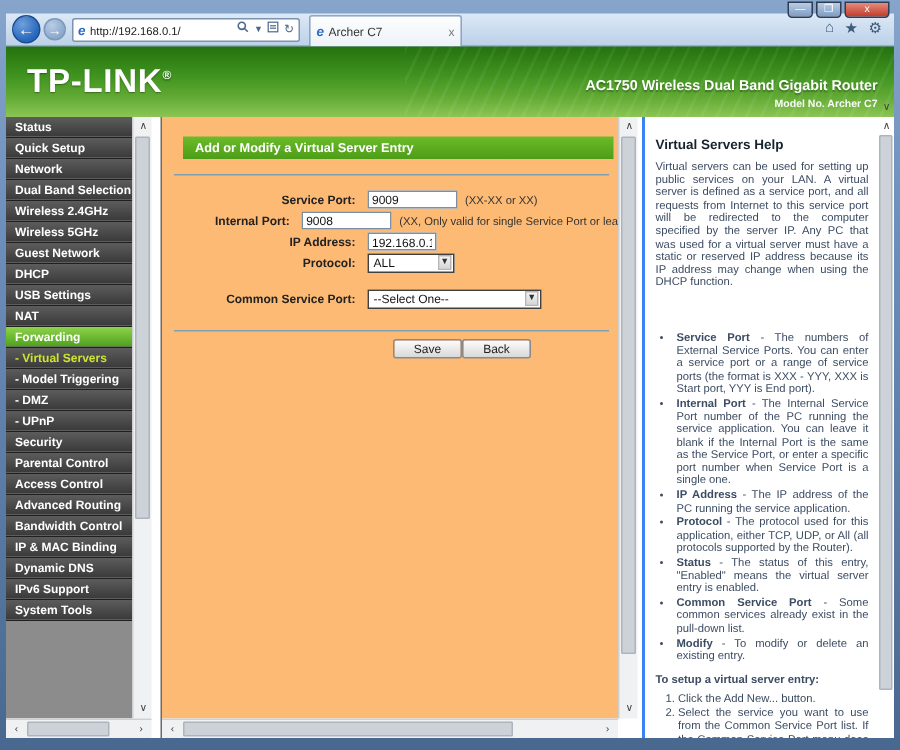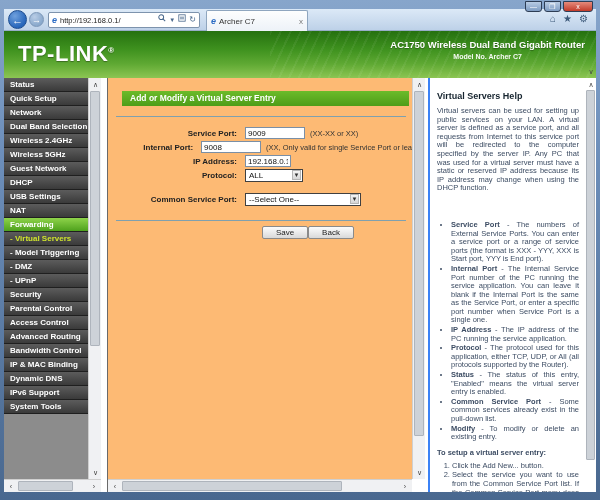--- a/index.html
+++ b/index.html
@@ -36,21 +36,21 @@
                   font-size:10px; color:#3d5a7a; }
 
   
   .header { position:absolute; top:31px; left:4px; right:4px; height:47px; overflow:hidden;
             background:linear-gradient(180deg,#25710f 0%,#3f921f 40%,#5fa933 70%,#8cc553 100%); }
   .header::after { content:""; position:absolute; right:0; top:0; width:55%; height:100%;
             background:repeating-linear-gradient(115deg, rgba(255,255,255,0.06) 0 2px, transparent 2px 9px); }
   .logo { position:absolute; left:14px; top:10px; color:#fff; font-size:22px; font-weight:bold;
           letter-spacing:0.5px; text-shadow:0 1px 1px rgba(0,0,0,0.35); }
   .logo sup { font-size:8px; }
-  .header-right { position:absolute; right:11px; top:8px; text-align:center; color:#fff; z-index:2; }
+  .header-right { position:absolute; right:11px; top:21px; text-align:right; color:#fff; z-index:2; }
   .product { font-size:9.5px; font-weight:bold; text-shadow:0 1px 1px rgba(0,0,0,0.3); }
   .model { font-size:7px; font-weight:bold; margin-top:3px; opacity:0.95; }
 
   
   .frames { position:absolute; top:78px; left:4px; right:4px; bottom:8px; background:#fff; }
   .frame { position:absolute; top:0; height:100%; background:#fff; }
 
   
   .vscroll { position:absolute; right:0; top:0; width:13px; background:#f0f1f3;
              border-left:1px solid #cfcfcf; }

